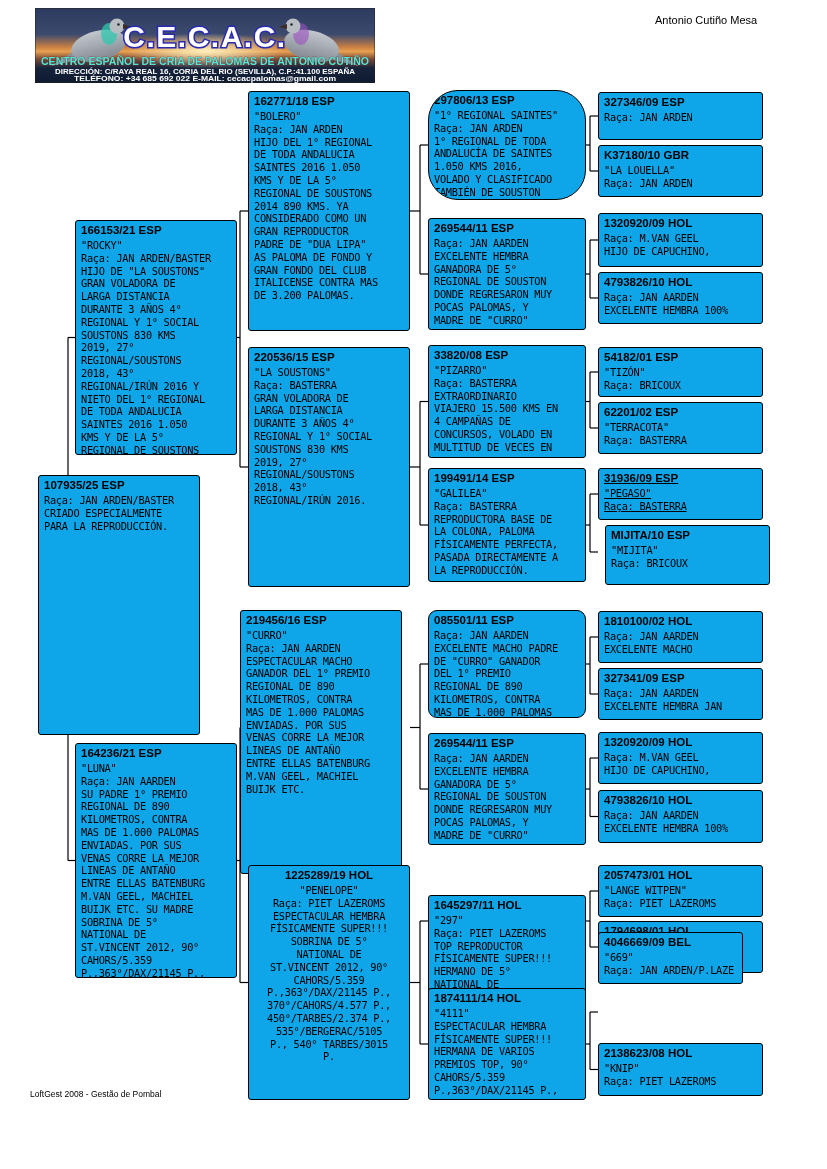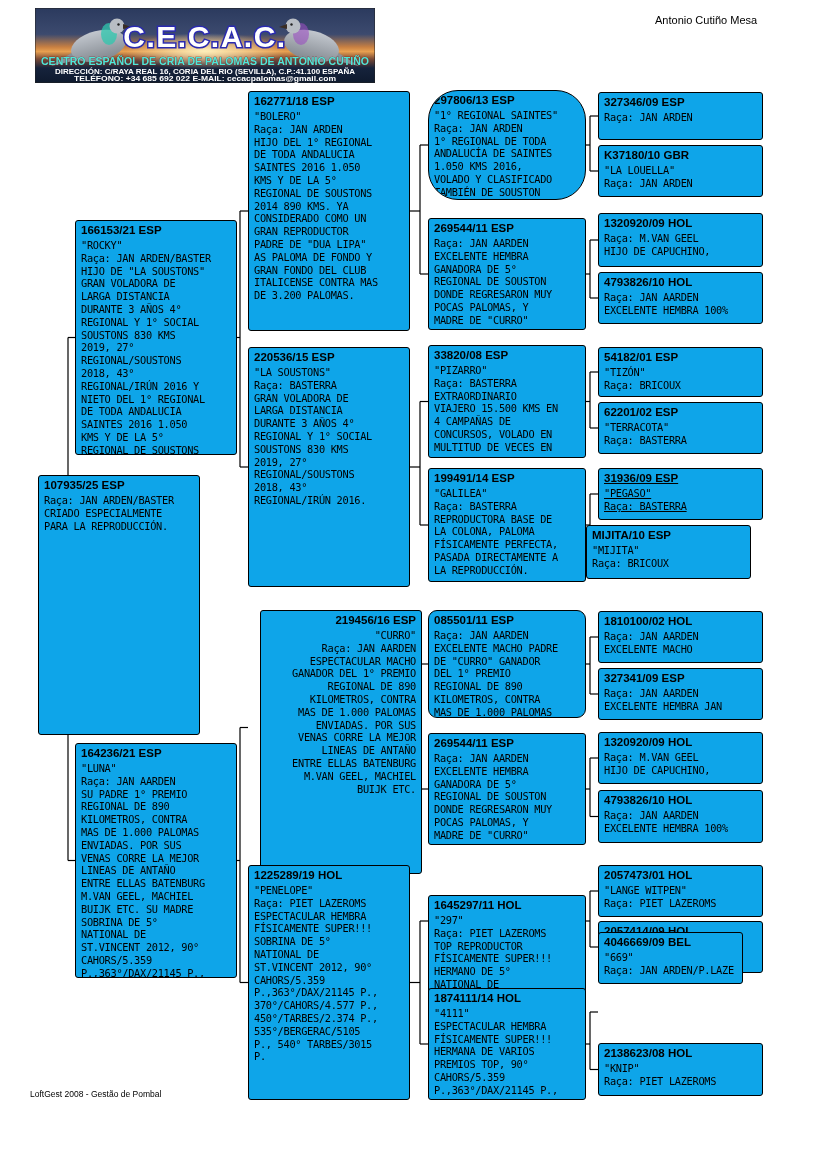--- a/index.html
+++ b/index.html
@@ -207,37 +207,37 @@
 GRAN VOLADORA DE
 LARGA DISTANCIA
 DURANTE 3 AÑOS 4°
 REGIONAL Y 1° SOCIAL
 SOUSTONS 830 KMS
 2019, 27°
 REGIONAL/SOUSTONS
 2018, 43°
 REGIONAL/IRÚN 2016.</div>
     </div>
-    <div class="pbox" style="left: 260px; top: 610px; width: 162px; height: 264px; text-align: right;">
+    <div class="pbox" style="left: 240px; top: 610px; width: 162px; height: 264px;">
       <div class="ring">219456/16 ESP</div>
       <div class="desc">"CURRO"
 Raça: JAN AARDEN
 ESPECTACULAR MACHO
 GANADOR DEL 1° PREMIO
 REGIONAL DE 890
 KILOMETROS, CONTRA
 MAS DE 1.000 PALOMAS
 ENVIADAS. POR SUS
 VENAS CORRE LA MEJOR
 LINEAS DE ANTAÑO
 ENTRE ELLAS BATENBURG
 M.VAN GEEL, MACHIEL
 BUIJK ETC.</div>
     </div>
-    <div class="pbox" style="left: 248px; top: 865px; width: 162px; height: 235px;">
+    <div class="pbox" style="left: 248px; top: 865px; width: 162px; height: 235px; text-align: center;">
       <div class="ring">1225289/19 HOL</div>
       <div class="desc">"PENELOPE"
 Raça: PIET LAZEROMS
 ESPECTACULAR HEMBRA
 FÍSICAMENTE SUPER!!!
 SOBRINA DE 5°
 NATIONAL DE
 ST.VINCENT 2012, 90°
 CAHORS/5.359
 P.,363°/DAX/21145 P.,
@@ -354,21 +354,21 @@
     <div class="pbox" style="left: 598px; top: 402px; width: 165px; height: 52px;">
       <div class="ring">62201/02 ESP</div>
       <div class="desc">"TERRACOTA"
 Raça: BASTERRA</div>
     </div>
     <div class="pbox" style="left: 598px; top: 468px; width: 165px; height: 52px; text-decoration: underline;">
       <div class="ring">31936/09 ESP</div>
       <div class="desc">"PEGASO"
 Raça: BASTERRA</div>
     </div>
-    <div class="pbox" style="left: 586px; top: 525px; width: 165px; height: 54px;">
+    <div class="pbox" style="left: 605px; top: 525px; width: 165px; height: 60px;">
       <div class="ring">MIJITA/10 ESP</div>
       <div class="desc">"MIJITA"
 Raça: BRICOUX</div>
     </div>
     <div class="pbox" style="left: 598px; top: 611px; width: 165px; height: 52px;">
       <div class="ring">1810100/02 HOL</div>
       <div class="desc">Raça: JAN AARDEN
 EXCELENTE MACHO</div>
     </div>
     <div class="pbox" style="left: 598px; top: 668px; width: 165px; height: 52px;">
@@ -385,21 +385,21 @@
       <div class="ring">4793826/10 HOL</div>
       <div class="desc">Raça: JAN AARDEN
 EXCELENTE HEMBRA 100%</div>
     </div>
     <div class="pbox" style="left: 598px; top: 865px; width: 165px; height: 52px;">
       <div class="ring">2057473/01 HOL</div>
       <div class="desc">"LANGE WITPEN"
 Raça: PIET LAZEROMS</div>
     </div>
     <div class="pbox" style="left: 598px; top: 921px; width: 165px; height: 52px;">
-      <div class="ring">2057414/09 HOL</div>
+      <div class="ring">1794698/01 HOL</div>
       <div class="desc">"WITPENNETJE 414"
 Raça: PIET LAZEROMS</div>
     </div>
     <div class="pbox" style="left: 598px; top: 932px; width: 145px; height: 52px;">
       <div class="ring">4046669/09 BEL</div>
       <div class="desc">"669"
 Raça: JAN ARDEN/P.LAZE</div>
     </div>
     <div class="pbox" style="left: 598px; top: 1043px; width: 165px; height: 53px;">
       <div class="ring">2138623/08 HOL</div>

